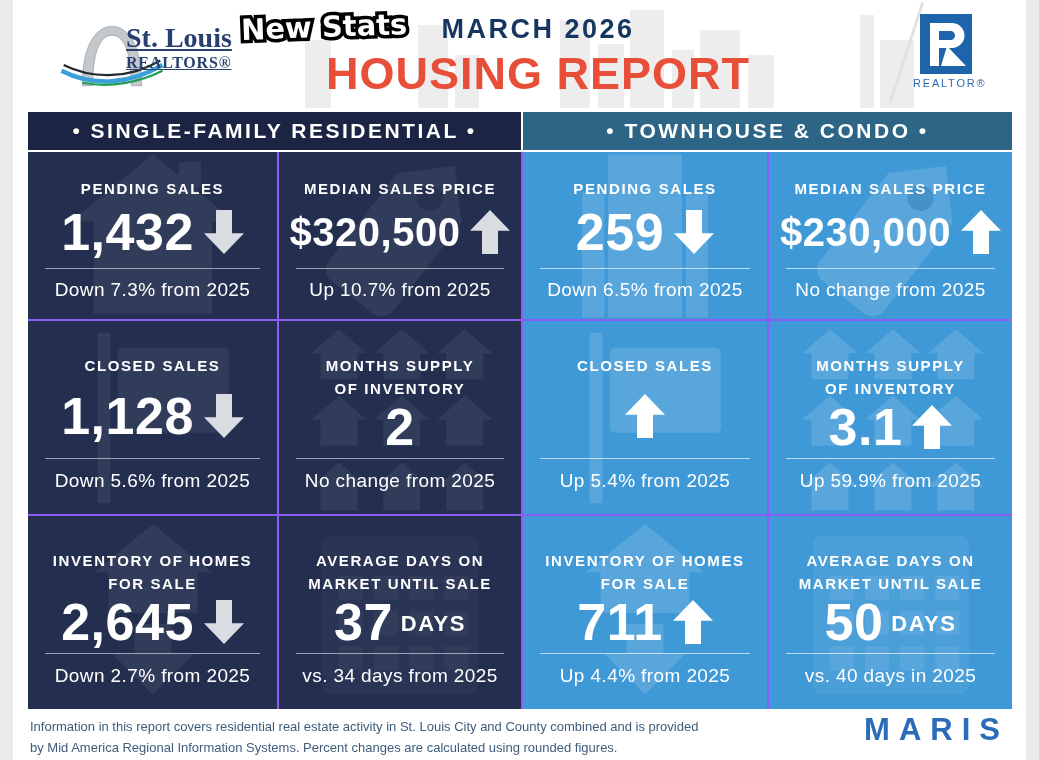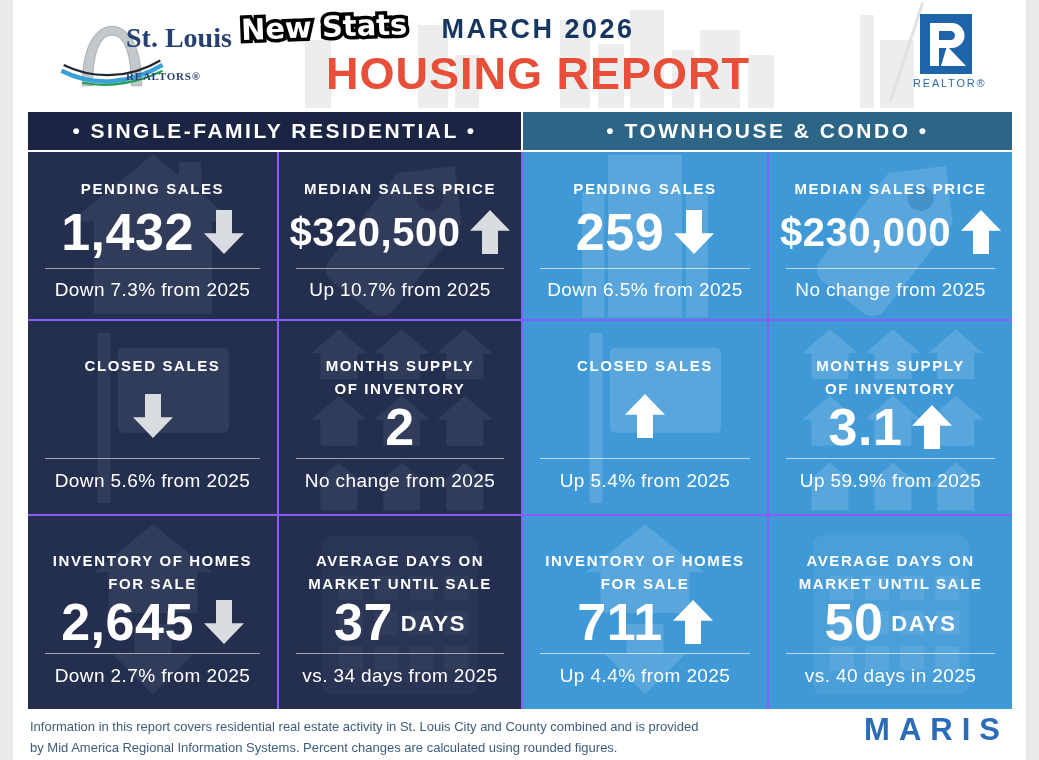--- a/index.html
+++ b/index.html
@@ -8,23 +8,23 @@
     background:#ffffff;font-family:"Liberation Sans",sans-serif;
   }
   .edge{position:absolute;top:0;bottom:0;width:13px;background:#e9eaeb;z-index:6;}
   .edge.left{left:0}.edge.right{right:0}
 
   
   .header{position:absolute;left:13px;right:13px;top:0;height:110px;background:#fff;}
   .sky{position:absolute;background:#ededee;z-index:0;}
   .arch-logo{position:absolute;left:47px;top:6px;width:230px;height:100px;z-index:1;}
   .arch-logo svg{position:absolute;left:0;top:4px;width:104px;height:92px;}
-  .org-name{position:absolute;left:66px;top:16px;font-family:"Liberation Serif",serif;color:#27406f;z-index:1;}
+  .org-name{position:absolute;left:66px;top:16px;font-family:"Liberation Serif",serif;color:#27406f;z-index:1;text-decoration:underline;}
   .org-line1{font-size:28px;font-weight:600;}
-  .org-line2{font-size:11px;font-weight:600;letter-spacing:.8px;margin-top:16px;}
+  .org-line2{font-size:16px;font-weight:600;letter-spacing:.8px;margin-top:0px;}
   .new-stats{
     position:absolute;left:228px;top:10px;z-index:2;transform:rotate(-2deg);
     font-family:"DejaVu Sans",sans-serif;font-weight:800;font-size:29px;color:#fff;
     -webkit-text-stroke:7px #000;paint-order:stroke fill;
     text-shadow:2px 2px 0 #000,-2px 2px 0 #000,2px -2px 0 #000,-2px -2px 0 #000;
   }
   .title-block{position:absolute;left:290px;top:14px;width:470px;text-align:center;z-index:1;}
   .report-month{font-size:27px;font-weight:700;letter-spacing:2.5px;color:#14365f;}
   .report-title{font-size:45px;font-weight:800;letter-spacing:1px;color:#e74f39;margin-top:3px;}
   .realtor-logo{position:absolute;left:900px;top:14px;width:66px;text-align:center;z-index:1;}
@@ -273,20 +273,21 @@
     <div class="divider"></div>
     <div class="delta">No change from 2025</div>
   </div>
 
   <div class="card sfr">
     <svg class="wm">
         <use href="#wm-sold-sign"></use>
       </svg>
     <div class="card-label">CLOSED SALES</div>
     <div class="value-row">
+      <span class="value">1,128</span>
 
       <span class="arrow dir-down">
 
         <svg class="arr arr-down" viewBox="0 0 100 110">
             <polygon points="30,0 70,0 70,58 100,58 50,110 0,58 30,58"></polygon>
           </svg>
       </span>
     </div>
     <div class="divider"></div>
     <div class="delta">Down 5.6% from 2025</div>

